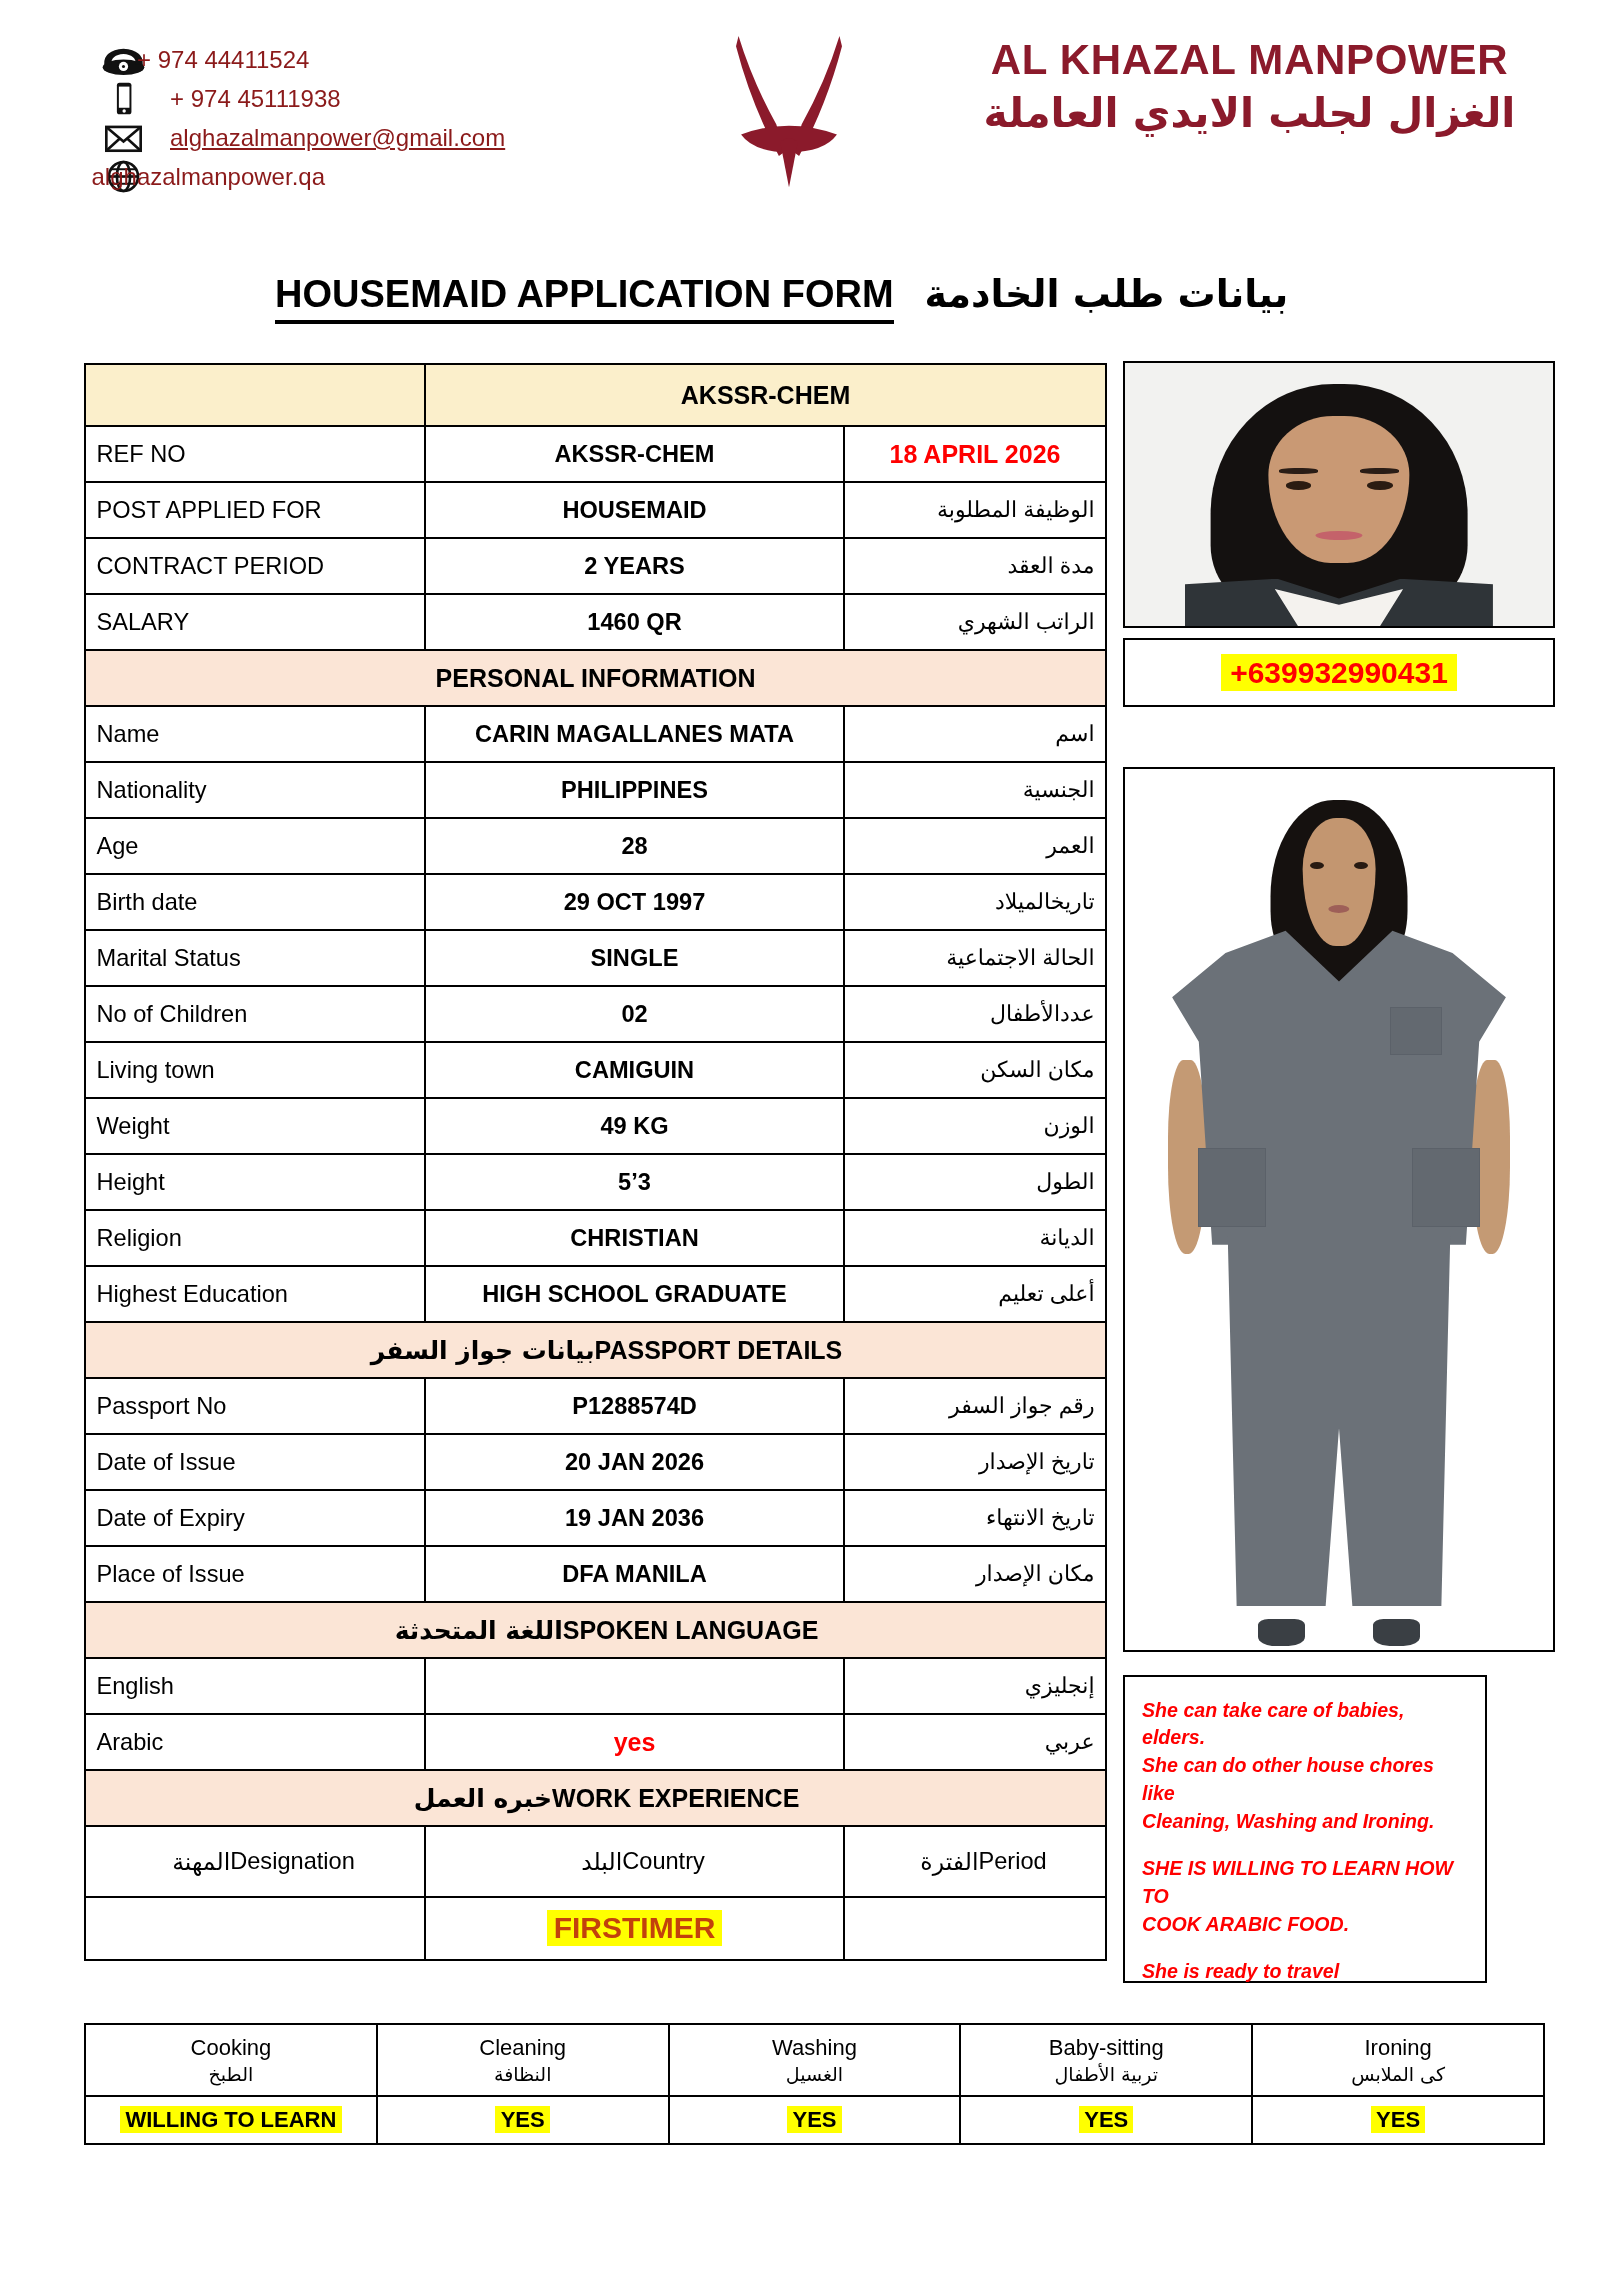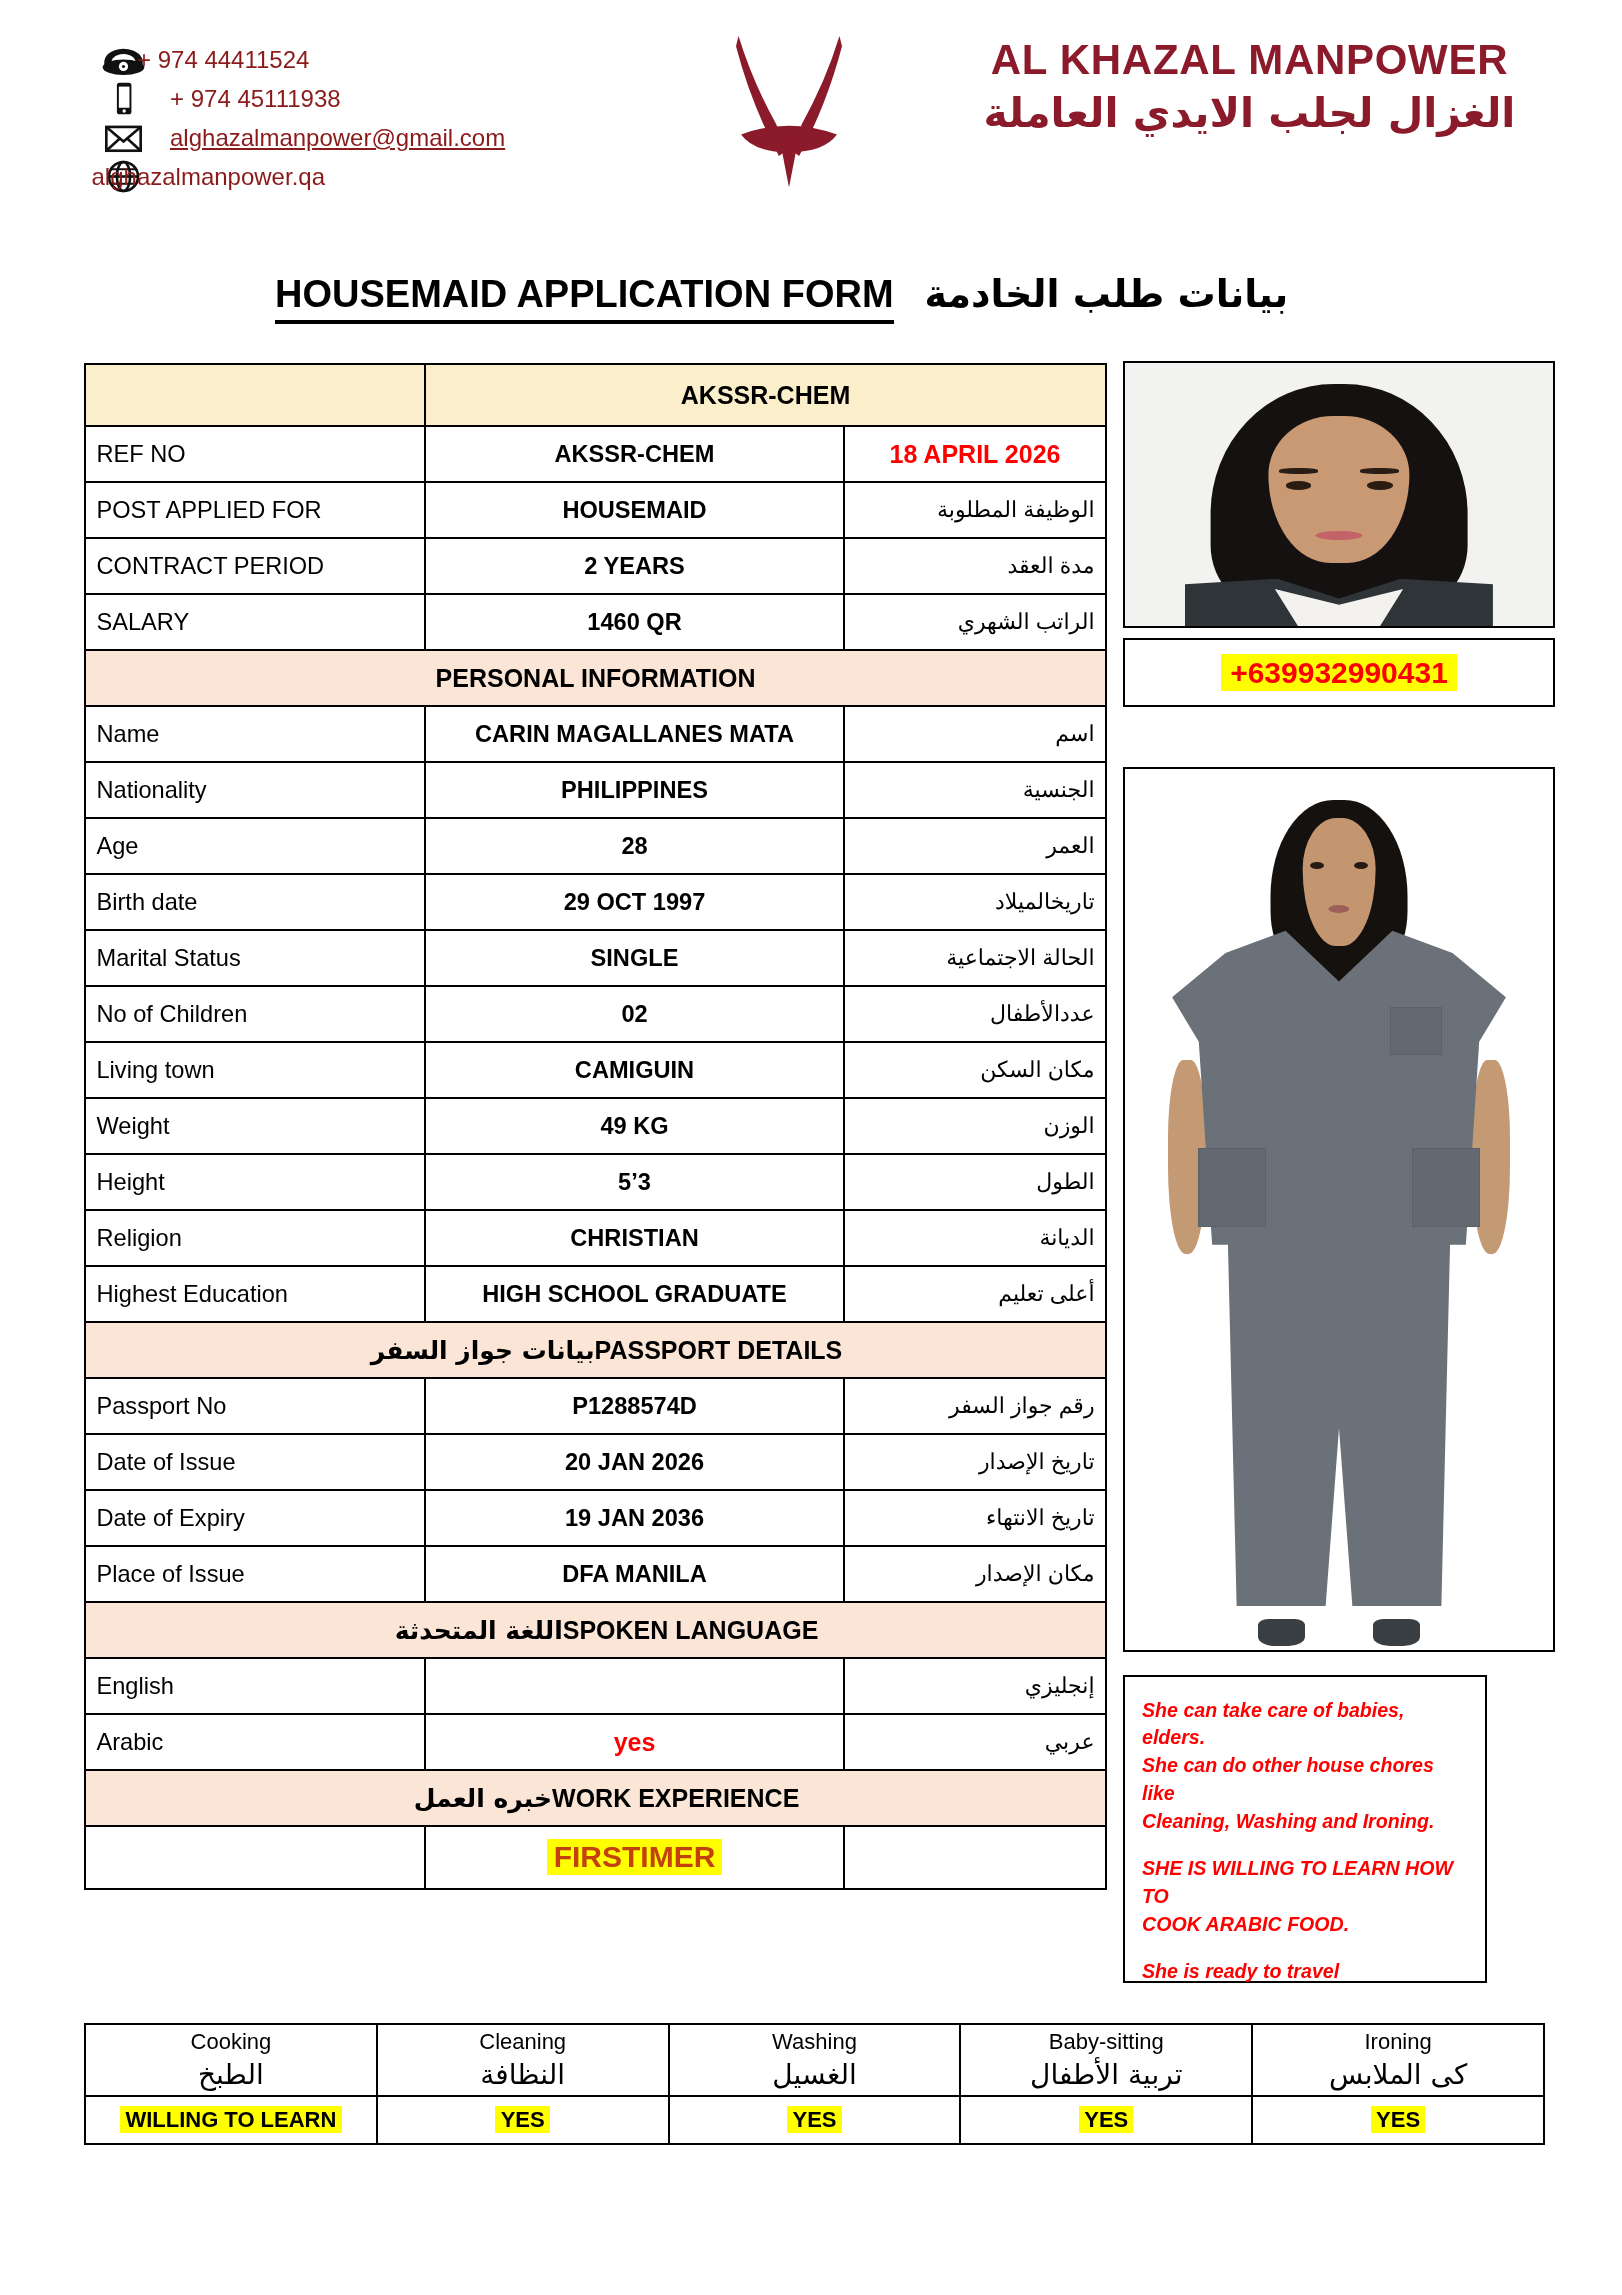--- a/index.html
+++ b/index.html
@@ -227,21 +227,21 @@
   }
   #skills-table td {
     border: 2px solid #000;
     text-align: center;
     font-family: "Liberation Sans", sans-serif;
     padding: 3.9px 2.6px;
   }
   .sk-head { height: 72px; font-size: 22px; color: #000; }
   .sk-head .ar {
     display: block; direction: rtl;
-    font-family: "DejaVu Sans", sans-serif; font-size: 28px; margin-top: 2.6px;
+    font-family: "DejaVu Sans", sans-serif; font-size: 19px; margin-top: 2.6px;
   }
   .sk-val { height: 48px; }
   .sk-val .hl2 {
     background: #FFFF00; font-size: 22px; font-weight: bold; color: #000;
     padding: 1.3px 5.2px;
   }
 </style>
 </head>
 <body>
 
@@ -450,20 +450,34 @@
         </tr>
         <tr class="row-tall">
           <td class="r-label">Arabic</td>
           <td class="r-yes">yes</td>
           <td class="r-ar">عربي</td>
         </tr>
         <tr>
           <td class="sec-head" colspan="3"><span class="sec-inline">
               <span class="ar">خبره العمل</span>
               <span>WORK EXPERIENCE</span>
+            </span></td>
+        </tr>
+        <tr>
+          <td class="we-head"><span class="sec-inline">
+              <span class="ar">المهنة</span>
+              <span>Designation</span>
+            </span></td>
+          <td class="we-head"><span class="sec-inline">
+              <span class="ar">البلد</span>
+              <span>Country</span>
+            </span></td>
+          <td class="we-head"><span class="sec-inline">
+              <span class="ar">الفترة</span>
+              <span>Period</span>
             </span></td>
         </tr>
         <tr>
           <td class="we-val"></td>
           <td class="we-val"><span class="hl">FIRSTIMER</span></td>
           <td class="we-val"></td>
         </tr>
       </tbody>
   </table>
 

